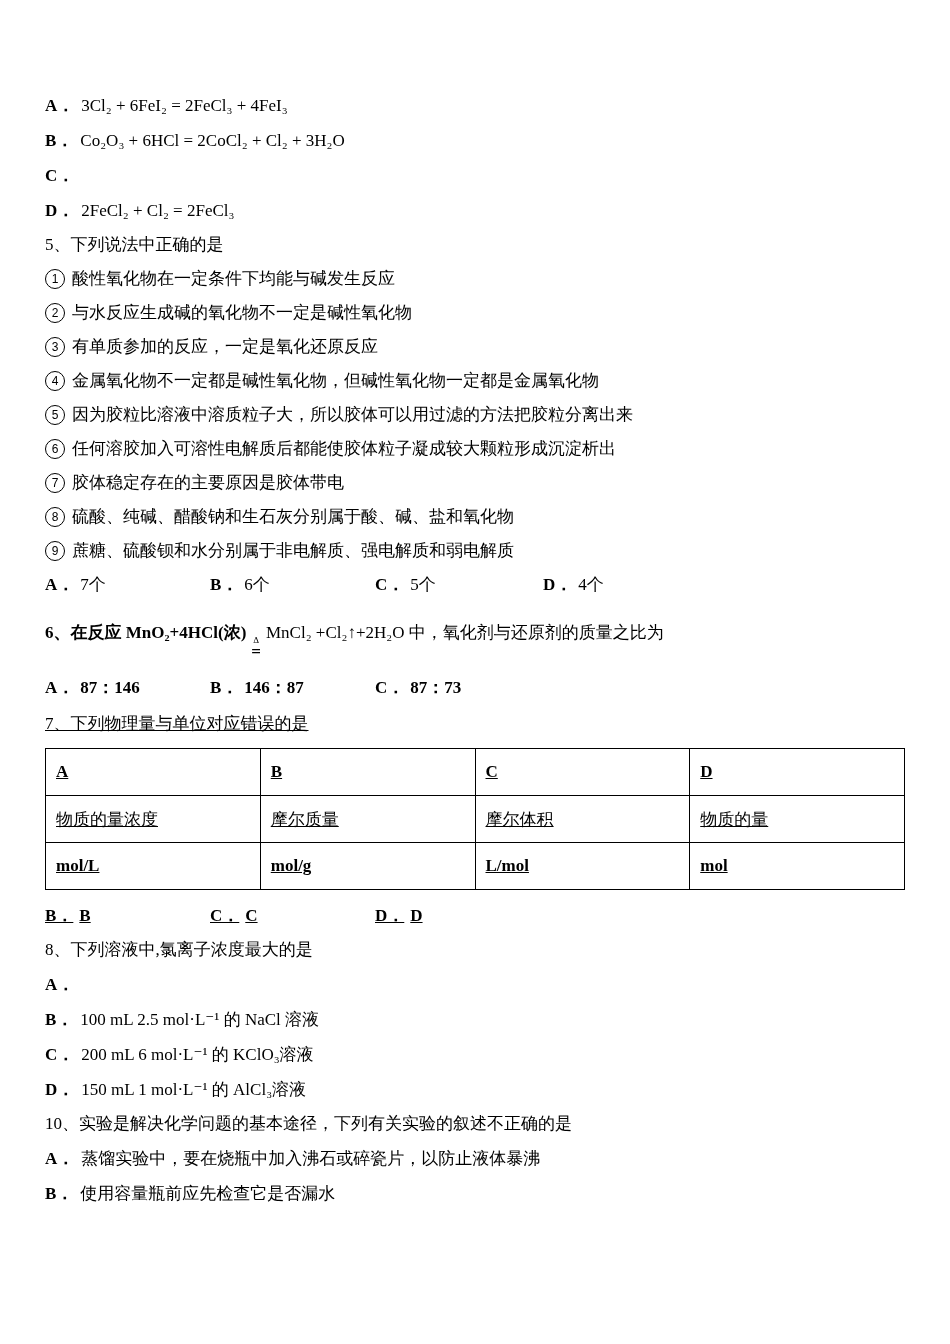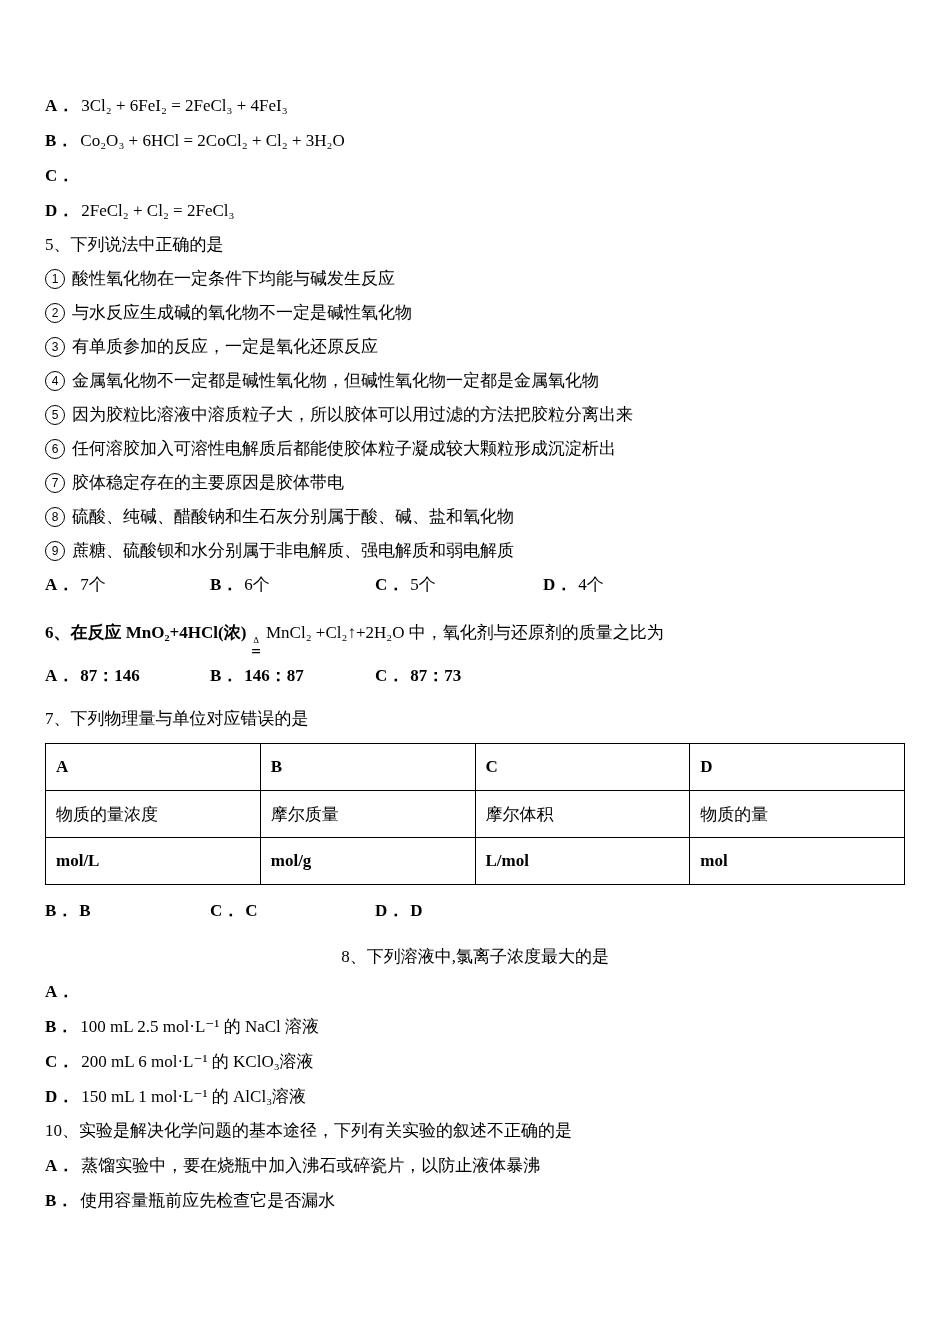--- a/index.html
+++ b/index.html
@@ -18,36 +18,36 @@
   .circ{
     display:inline-block;width:18px;height:18px;line-height:18px;
     border:1px solid #000;border-radius:50%;text-align:center;
     font-size:12px;margin-right:7px;vertical-align:1px;
     font-family:"Liberation Sans","DejaVu Sans",sans-serif;
   }
   .opts-row{display:grid;grid-template-columns:165px 165px 168px 1fr;line-height:34px;}
   .opts-row .cell{white-space:nowrap;}
   .opts-row .lbl{font-weight:bold;margin-right:6px;}
   .opts-row.boldtxt .txt{font-weight:bold;}
-  .q6-stem{margin-top:13px;line-height:36px;}
+  .q6-stem{margin-top:13px;margin-bottom:12px;line-height:36px;}
   .deltaeq{display:inline-flex;flex-direction:column;align-items:center;vertical-align:-5px;margin:0 5px;}
   .deltaeq .d{font-size:9px;line-height:8px;}
   .deltaeq .e{font-size:17px;line-height:15px;font-weight:bold;}
   .eqtext{font-weight:bold;}
   table.qtable{
     width:100%;border-collapse:collapse;table-layout:fixed;
     margin:7px 0 9px 0;
   }
   table.qtable td{
     border:1px solid #000;height:46px;vertical-align:middle;
     padding:0 0 0 10px;font-size:17px;
   }
   table.qtable tr.boldrow td{font-weight:bold;}
-  .mt6{margin-top:9px;}
-  .mt4{margin-top:12px;text-align:center;}
+  .mt6{margin-top:2px;text-decoration:underline;}
+  .mt4{margin-top:0;}
 </style>
 </head>
 <body>
 
 <div class="page">
 
   <div>
     <div class="opt-line boldtxt">
       <span class="lbl">A．</span>
       <span class="txt">3Cl₂ + 6FeI₂ = 2FeCl₃ + 4FeI₃</span>

